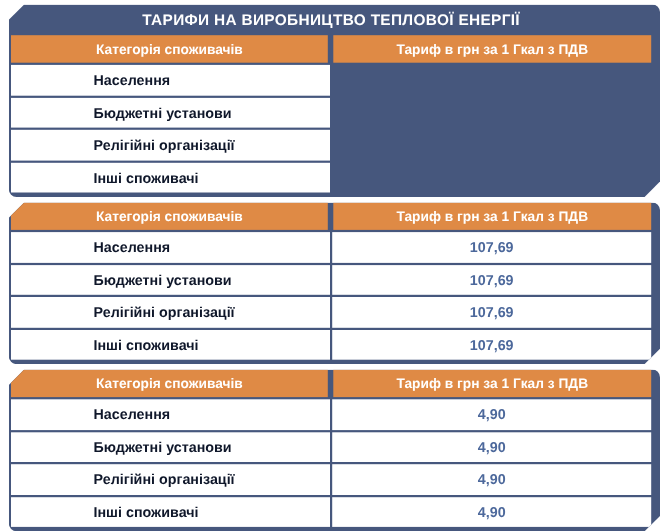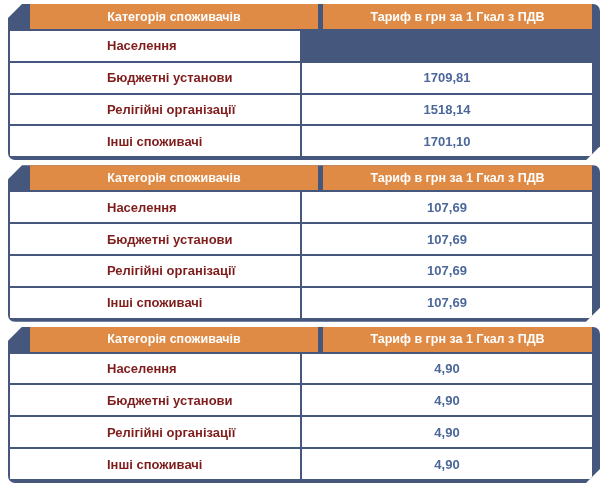--- a/index.html
+++ b/index.html
@@ -43,21 +43,20 @@
     display: flex;
     flex-direction: column;
     gap: 2px;
     flex: 1 1 auto;
   }
   .hrow {
     display: flex;
     gap: 5px;
     height: 25px;
     flex: none;
-    margin-left: 20px;
   }
   .hrow .c1 { width: 288px; flex: none; }
   .hrow .c2 { flex: 1; }
   .hcell {
     background: #DF8A45;
     color: #ffffff;
     font-weight: bold;
     font-size: 12.5px;
     display: flex;
     align-items: center;
@@ -74,55 +73,53 @@
   .drow .c2 { flex: 1; }
   .dcell {
     background: #ffffff;
     display: flex;
     align-items: center;
     font-weight: bold;
     font-size: 13px;
     white-space: nowrap;
   }
   .dcell.cat {
-    color: #7f1d1d;
+    color: #0f172a;
     justify-content: flex-start;
-    padding-left: 97px;
+    padding-left: 75px;
     box-sizing: border-box;
   }
   .dcell.val {
     color: #4C689B;
     justify-content: center;
   }
 </style>
 </head>
 <body>
 
 <div class="page">
 
   <section class="block">
+    <div class="block-title">ТАРИФИ НА ВИРОБНИЦТВО ТЕПЛОВОЇ ЕНЕРГІЇ</div>
     <div class="tbl">
       <div class="hrow">
         <div class="hcell c1">Категорія споживачів</div>
         <div class="hcell c2">Тариф в грн за 1 Гкал з ПДВ</div>
       </div>
       <div class="drow">
         <div class="dcell cat c1">Населення</div>
       </div>
       <div class="drow">
         <div class="dcell cat c1">Бюджетні установи</div>
-        <div class="dcell val c2">1709,81</div>
       </div>
       <div class="drow">
         <div class="dcell cat c1">Релігійні організації</div>
-        <div class="dcell val c2">1518,14</div>
       </div>
       <div class="drow">
         <div class="dcell cat c1">Інші споживачі</div>
-        <div class="dcell val c2">1701,10</div>
       </div>
     </div>
   </section>
 
   <section class="block">
     <div class="tbl">
       <div class="hrow">
         <div class="hcell c1">Категорія споживачів</div>
         <div class="hcell c2">Тариф в грн за 1 Гкал з ПДВ</div>
       </div>

